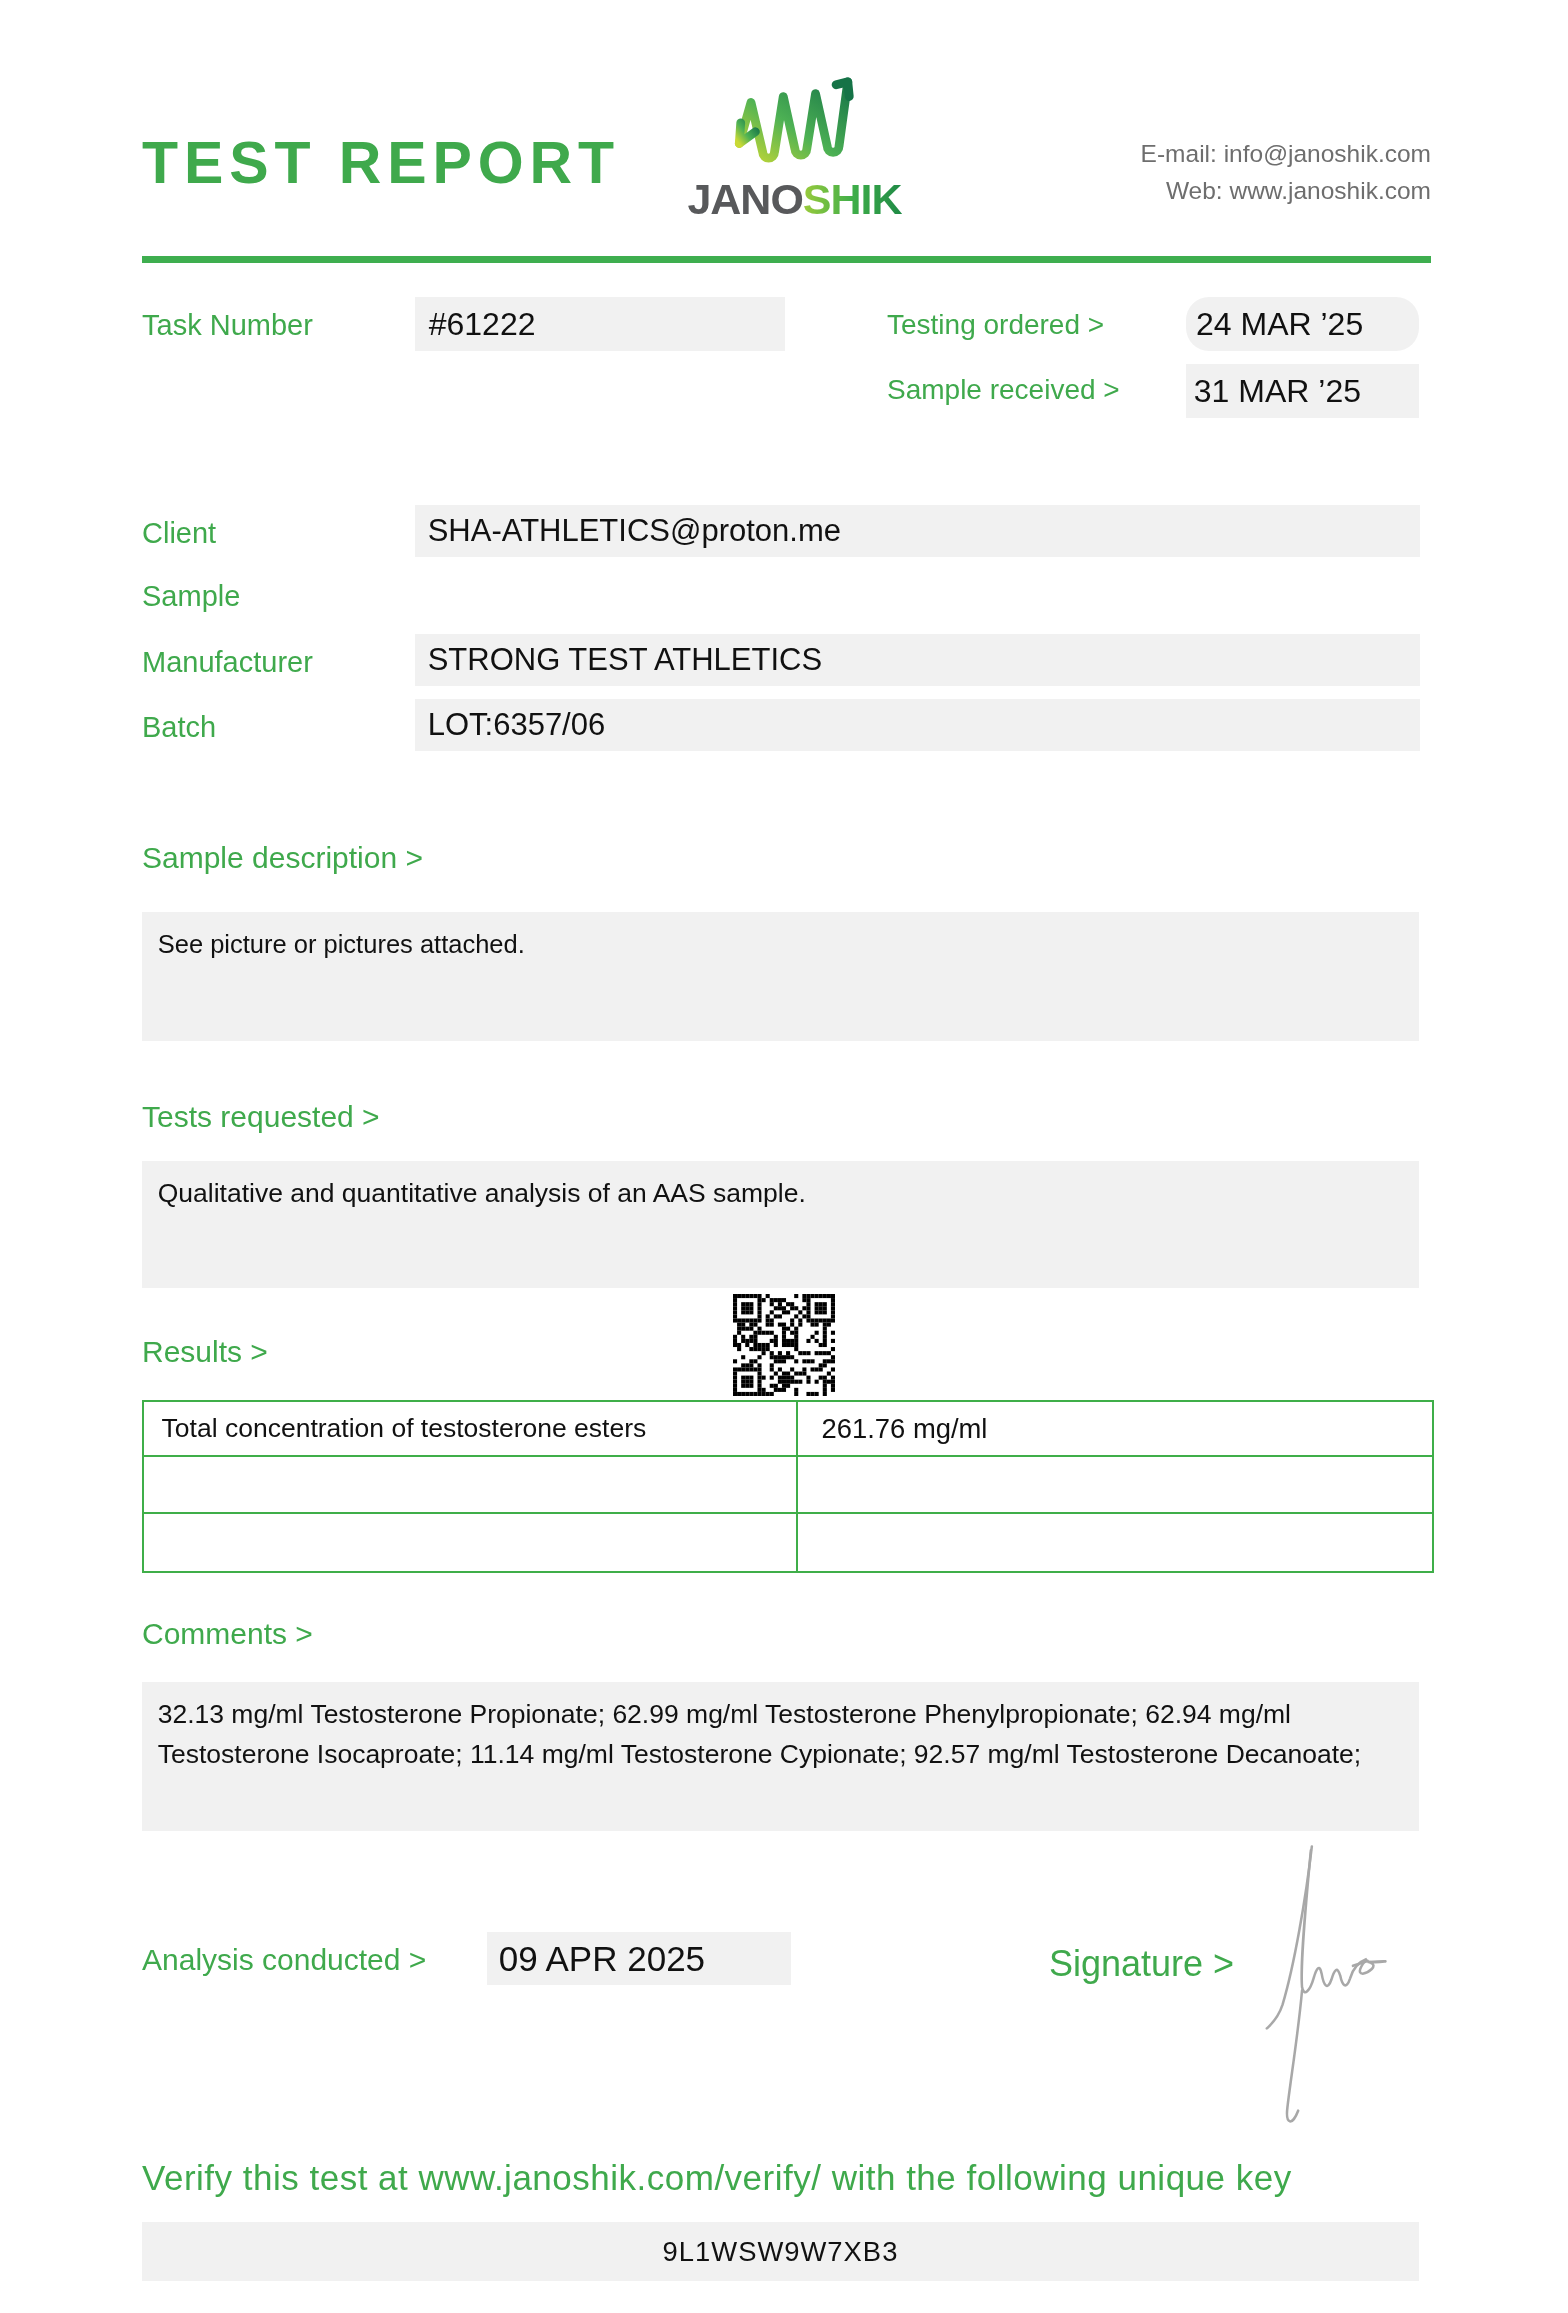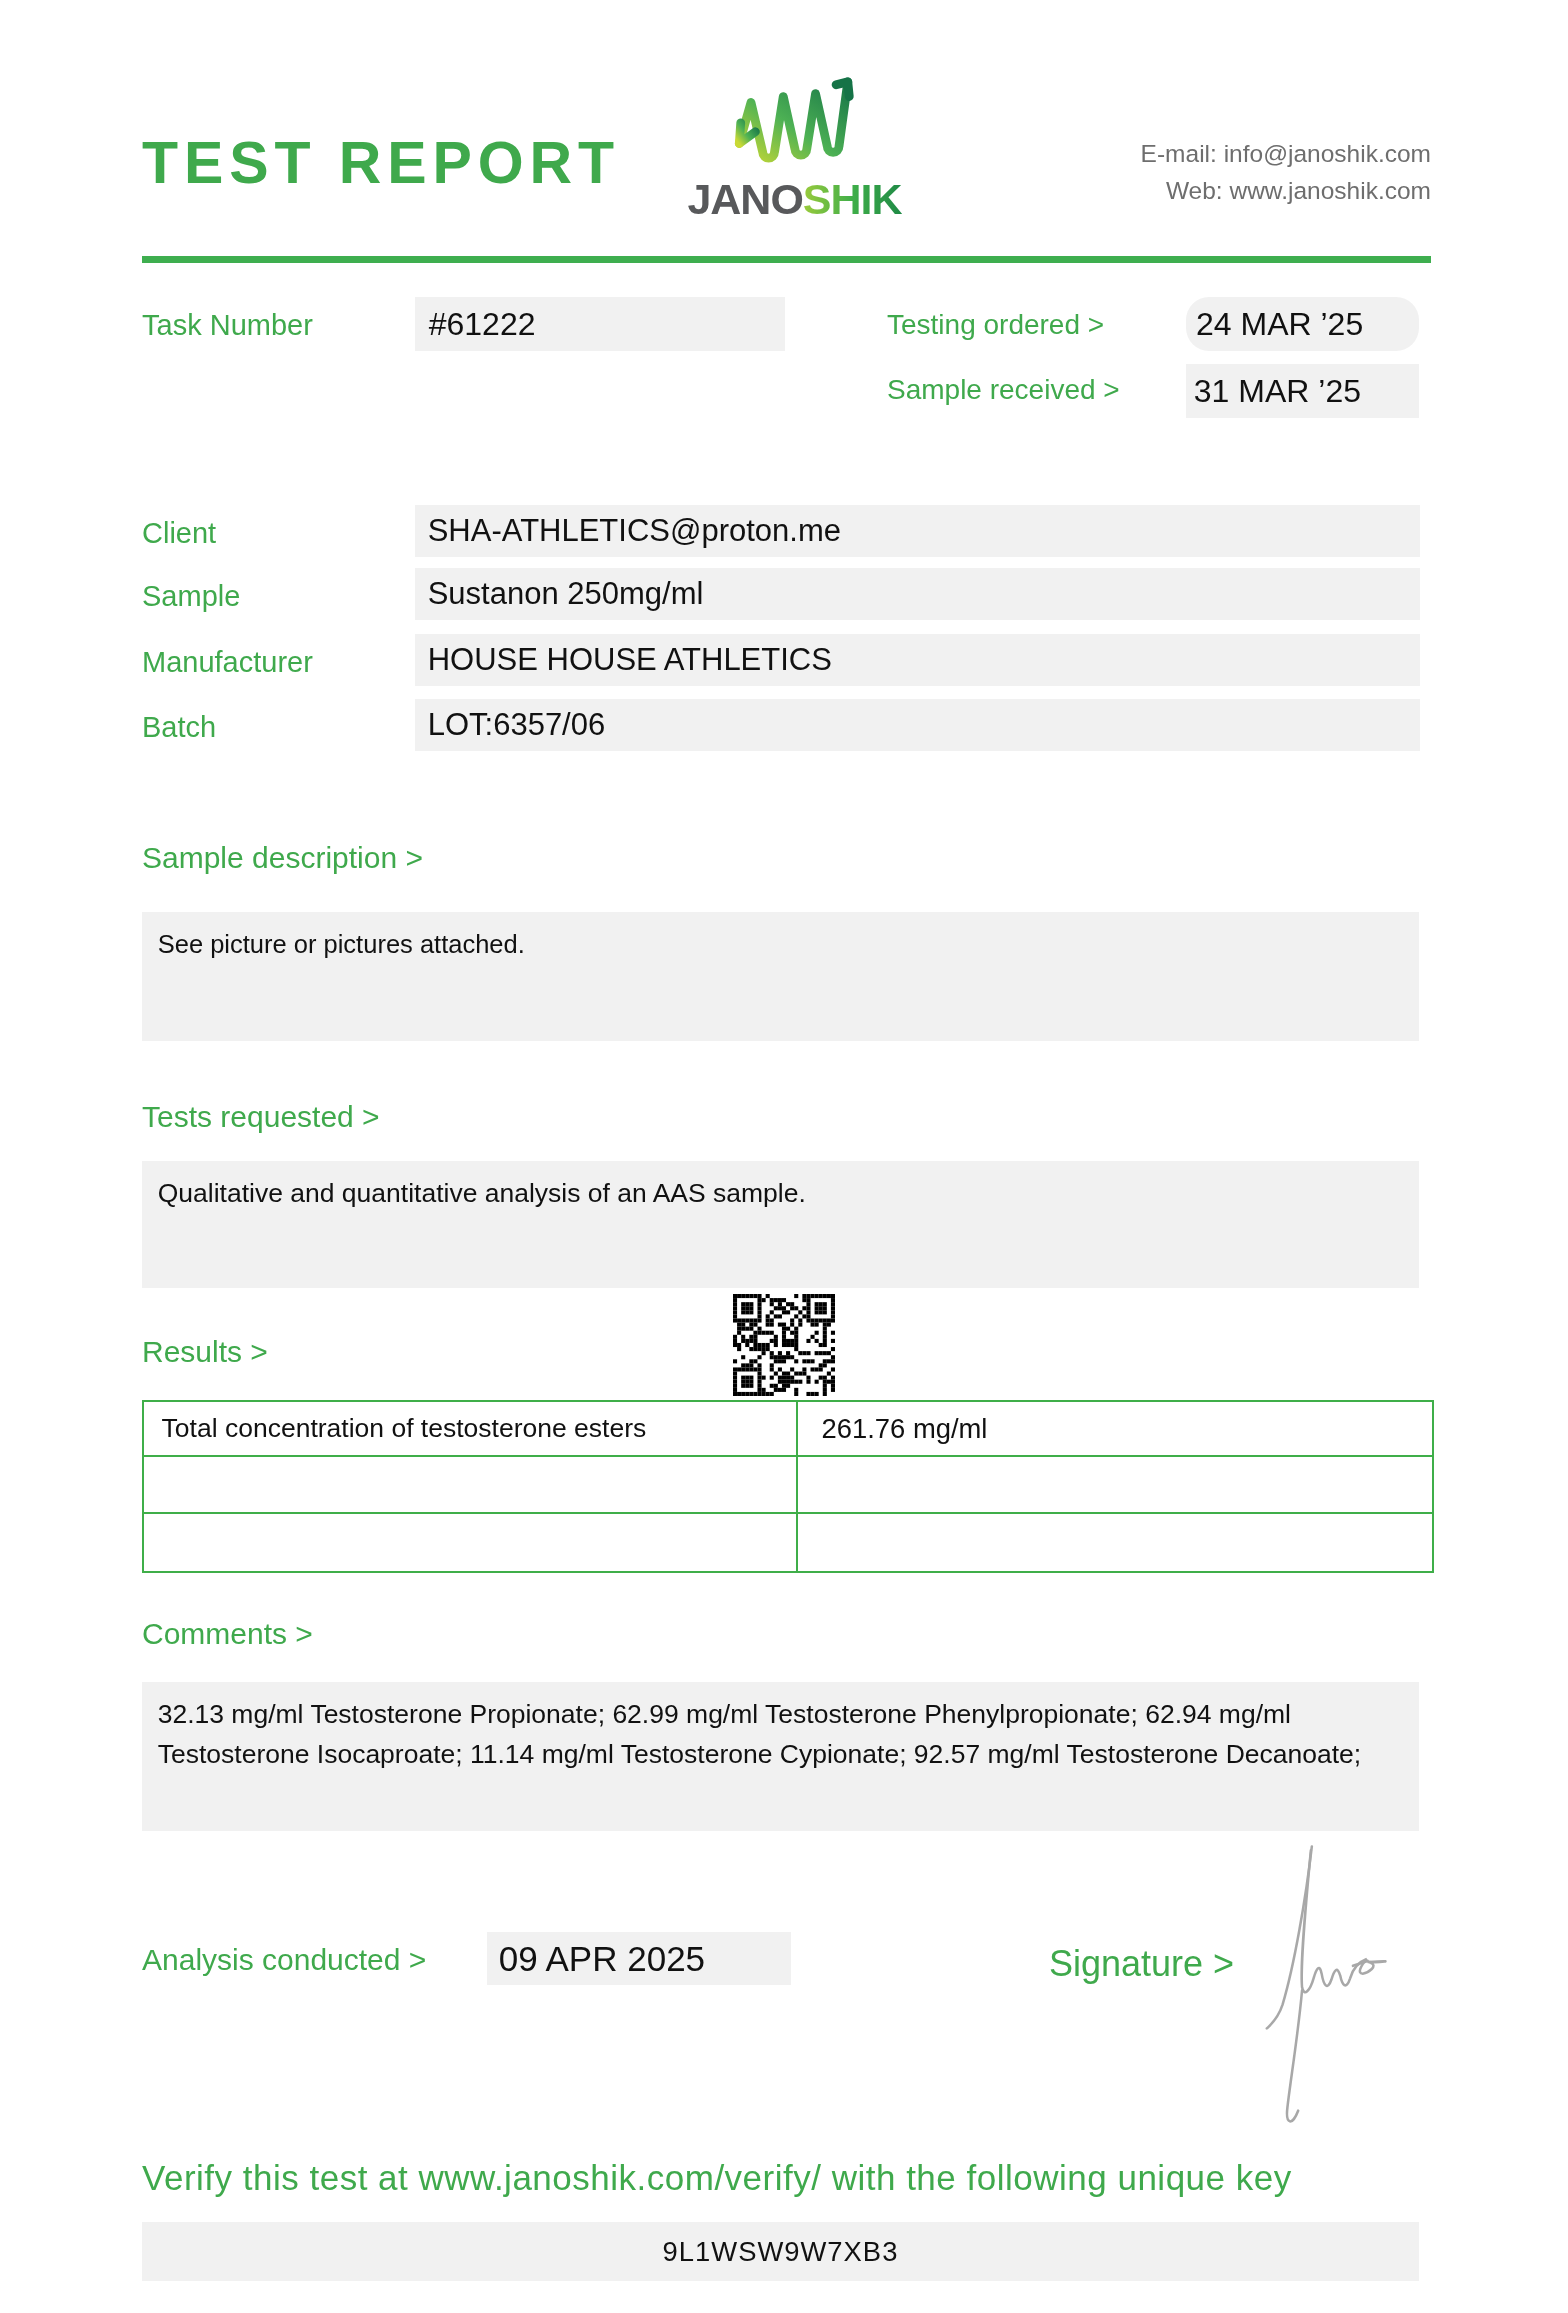--- a/index.html
+++ b/index.html
@@ -80,24 +80,23 @@
   <div class="abs vbox task-box">#61222</div>
   <div class="abs label ord-label">Testing ordered  &gt;</div>
   <div class="abs vbox ord-box">24 MAR ’25</div>
   <div class="abs label rec-label">Sample received &gt;</div>
   <div class="abs vbox rec-box">31 MAR ’25</div>
 
   <div class="abs label detail-label" style="top:517px">Client</div>
   <div class="abs vbox detail-box" style="top:505px">SHA-ATHLETICS@proton.me</div>
 
   <div class="abs label detail-label" style="top:580px">Sample</div>
-  <div class="abs vbox detail-box" style="top:568px">Sustanon 250mg/ml</div>
 
   <div class="abs label detail-label" style="top:646px">Manufacturer</div>
-  <div class="abs vbox detail-box" style="top:634px">HOUSE HOUSE ATHLETICS</div>
+  <div class="abs vbox detail-box" style="top:634px">STRONG TEST ATHLETICS</div>
 
   <div class="abs label detail-label" style="top:711px">Batch</div>
   <div class="abs vbox detail-box" style="top:699px">LOT:6357/06</div>
 
   <div class="abs sec-head" style="top:841px">Sample description &gt;</div>
   <div class="abs sec-box" style="top:912px; height:129px;">
     <span style="font-size:25.5px;">See picture or pictures attached.</span>
   </div>
 
   <div class="abs sec-head" style="top:1100px">Tests requested &gt;</div>

